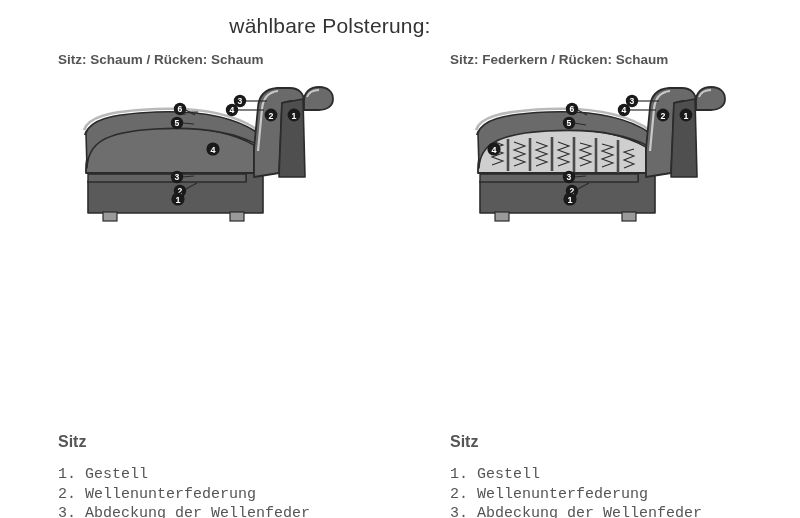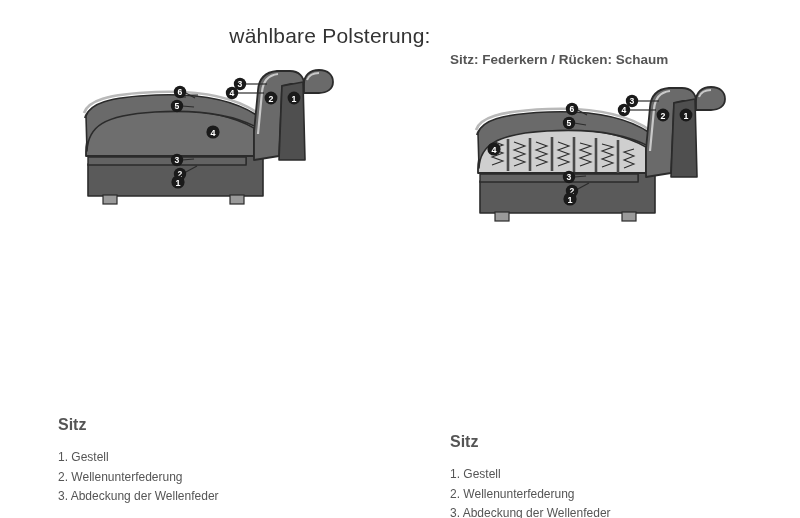--- a/index.html
+++ b/index.html
@@ -14,21 +14,21 @@
     font-family: "Liberation Sans", sans-serif;
     color: #555555;
     overflow: hidden;
   }
   .page {
     position: absolute;
     inset: 0;
   }
   .title {
     position: absolute;
-    top: 24px;
+    top: 14px;
     left: 0;
     width: 660px;
     text-align: center;
     font-size: 21px;
     font-weight: 400;
     color: #333333;
     letter-spacing: 0.2px;
   }
   .column {
     position: absolute;
@@ -58,36 +58,38 @@
     font-weight: bold;
     color: #555555;
     margin: 0;
   }
   .list {
     margin: 14px 0 0 0;
     padding: 0;
     list-style: none;
   }
   .list li {
-    font-size: 12px;
+    font-size: 15px;
     line-height: 19.5px;
     color: #555555;
     white-space: nowrap;
+    font-family: Liberation Mono, monospace;
   }
   .blk-sitz { position: absolute; top: 200px; left: 0; }
   .col-sub { position: relative; }
 </style>
 </head>
 <body>
 
 <div class="page">
 
   <div class="title">wählbare Polsterung:</div>
 
   <div class="column left">
+    <div class="col-header">Sitz: Schaum / Rücken: Schaum</div>
 
     <div class="diagram-wrap">
       <svg width="360" height="160" viewBox="0 0 360 160" xmlns="http://www.w3.org/2000/svg">
         <defs>
           <g id="badgeL"></g>
         </defs>
 
         <path d="M30 108 L30 140 L205 140 L205 96 L188 96 L188 108 Z" fill="#5a5a5a" stroke="#2b2b2b" stroke-width="1.6" stroke-linejoin="round"></path>
 
         <rect x="45" y="139" width="14" height="9" fill="#9a9a9a" stroke="#2b2b2b" stroke-width="1.2"></rect>

